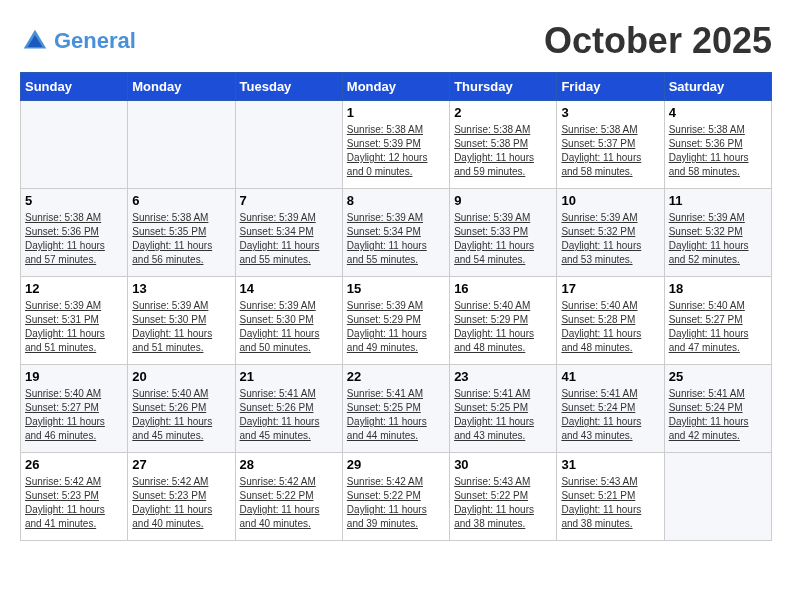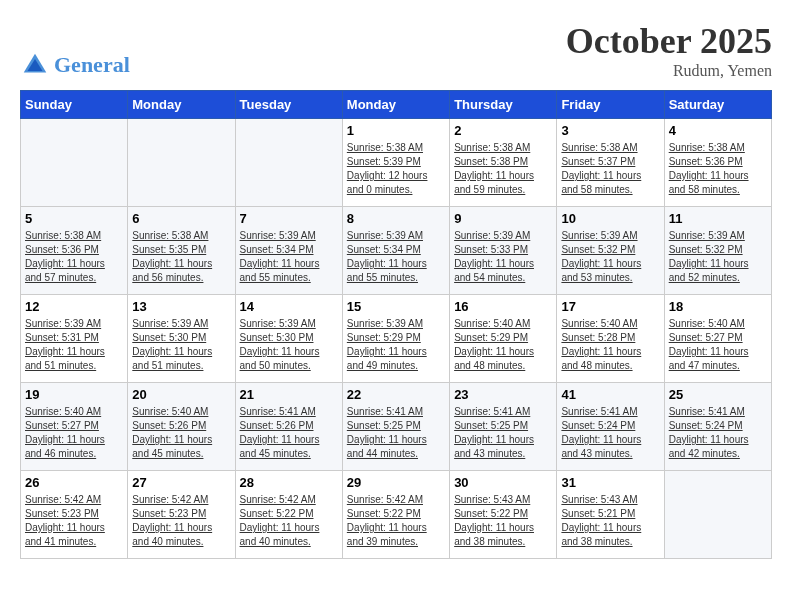--- a/index.html
+++ b/index.html
@@ -6,23 +6,22 @@
     body {
       font-family: Arial, sans-serif;
       background: #fff;
       width: 792px;
       min-height: 612px;
       padding: 20px;
     }
     .header {
       display: flex;
       justify-content: space-between;
-      align-items: flex-end;
+      align-items: center;
       margin-bottom: 10px;
-      font-family: Liberation Serif, serif;
     }
     .logo {
       display: flex;
       align-items: center;
     }
     .logo-text {
       font-size: 22px;
       font-weight: bold;
       color: #333;
       line-height: 1.1;
@@ -96,21 +95,20 @@
     <svg class="logo-icon" viewBox="0 0 40 40">
       <polygon points="20,5 35,30 5,30" fill="#4a90d9"></polygon>
       <polygon points="20,12 30,28 10,28" fill="#1a5abf"></polygon>
     </svg>
     <div class="logo-text">
       <div><span>General</span></div>
     </div>
   </div>
   <div class="title-block">
     <div class="month-title">October 2025</div>
-    <div class="location">Rudum, Yemen</div>
   </div>
 </div>
 
 <table>
   <thead>
     <tr>
     <th>Sunday</th>
         <th>Monday</th>
         <th>Tuesday</th>
         <th>Monday</th>

